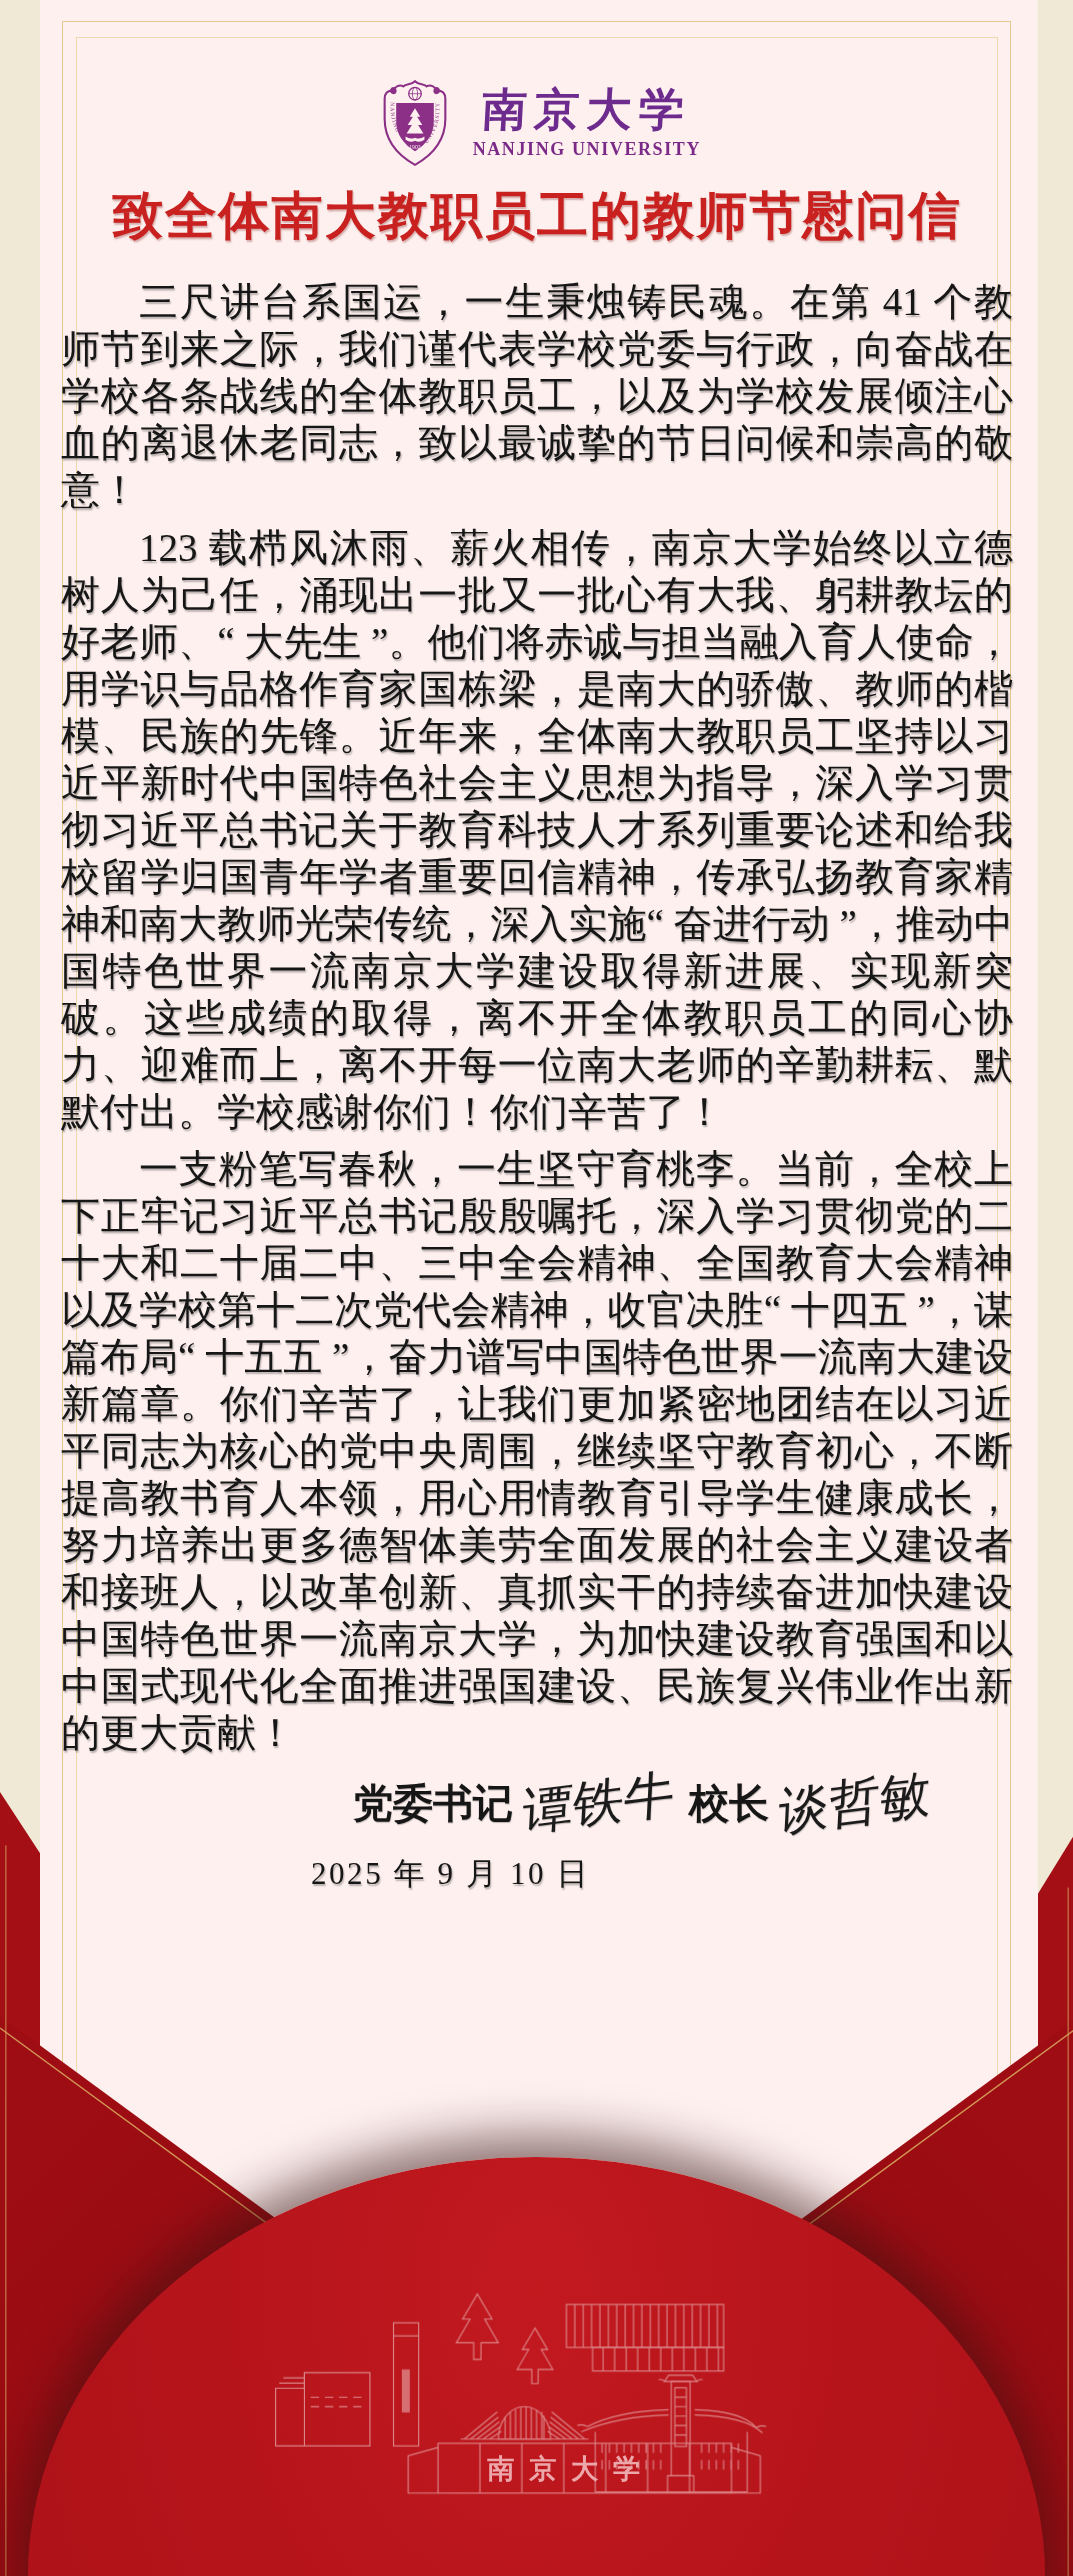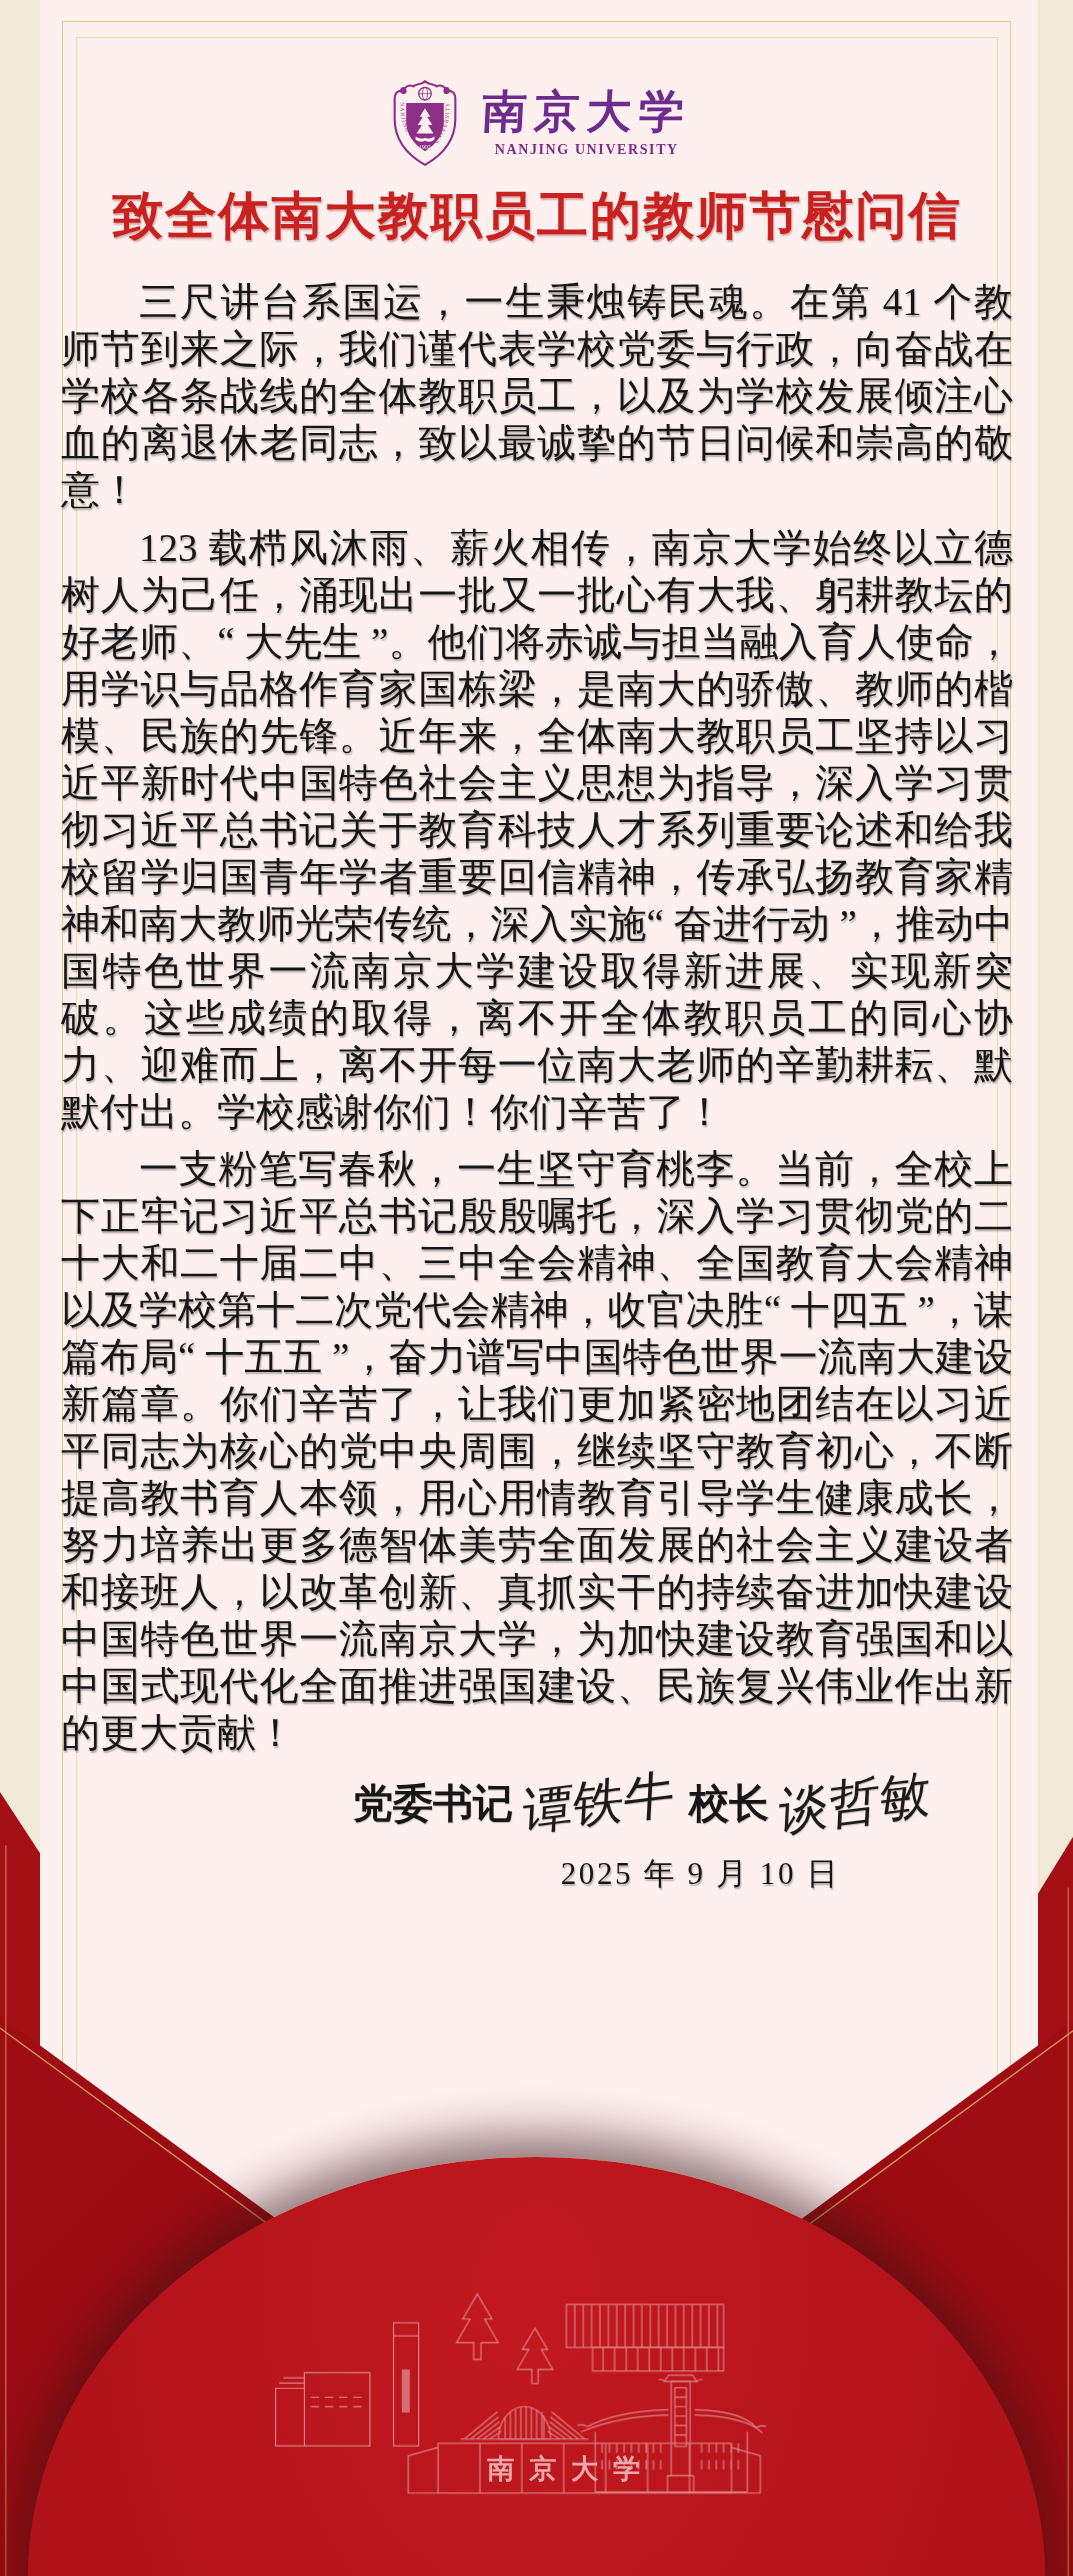--- a/index.html
+++ b/index.html
@@ -23,21 +23,21 @@
   .logo-row {
     position:absolute; top:78px; left:0; width:100%;
     display:flex; justify-content:center; align-items:center; gap:15.7px;
   }
   .logo-text { display:flex; flex-direction:column; align-items:center; }
   .logo-cn {
     font-size:45px; font-weight:bold; color:#6e2b8e; letter-spacing:7.3px;
     transform:skewX(-3deg); line-height:1.1; white-space:nowrap;
   }
   .logo-en {
-    font-size:14px; font-weight:bold; color:#7c2a87; letter-spacing:1.6px;
+    font-size:18px; font-weight:bold; color:#7c2a87; letter-spacing:1.6px;
     margin-top:4.2px; white-space:nowrap;
   }
   
   .title {
     position:absolute; top:182px; left:0; width:100%; margin:0;
     text-align:center; font-size:51px; font-weight:bold; color:#c8211f;
     letter-spacing:2.1px; text-shadow:1px 1.6px 1.6px rgba(120,20,20,.30);
     white-space:nowrap;
   }
   
@@ -51,21 +51,21 @@
   .sign-row {
     display:flex; justify-content:flex-end; align-items:center;
     margin-top:22px; padding-right:68px; text-shadow:0.5px 1px 1px rgba(0,0,0,.25);
   }
   .sign-label { font-size:40px; font-weight:bold; white-space:nowrap; }
   .sign-name  {
     font-size:51px; line-height:1; margin:0 13.6px 0 9.4px; white-space:nowrap;
     transform:rotate(-7deg) skewX(-10deg); font-weight:500; color:#1b1b1b;
   }
   .date-row {
-    text-align:right; padding-right:173px; margin-top:21px;
+    text-align:center; padding-right:173px; margin-top:21px;
     font-size:31px; letter-spacing:2.6px; white-space:nowrap;
   }
   
   .flap { position:absolute; left:0; top:0; width:1074px; height:2576px; }
   .flap.fl-left  {
     background:linear-gradient(135deg,#b21319 0%,#a30e14 45%,#8d0a10 100%);
     clip-path:polygon(0 2016px, 763px 2576px, 0 2576px);
   }
   .flap.fl-right {
     background:linear-gradient(225deg,#b21319 0%,#a30e14 45%,#8d0a10 100%);

